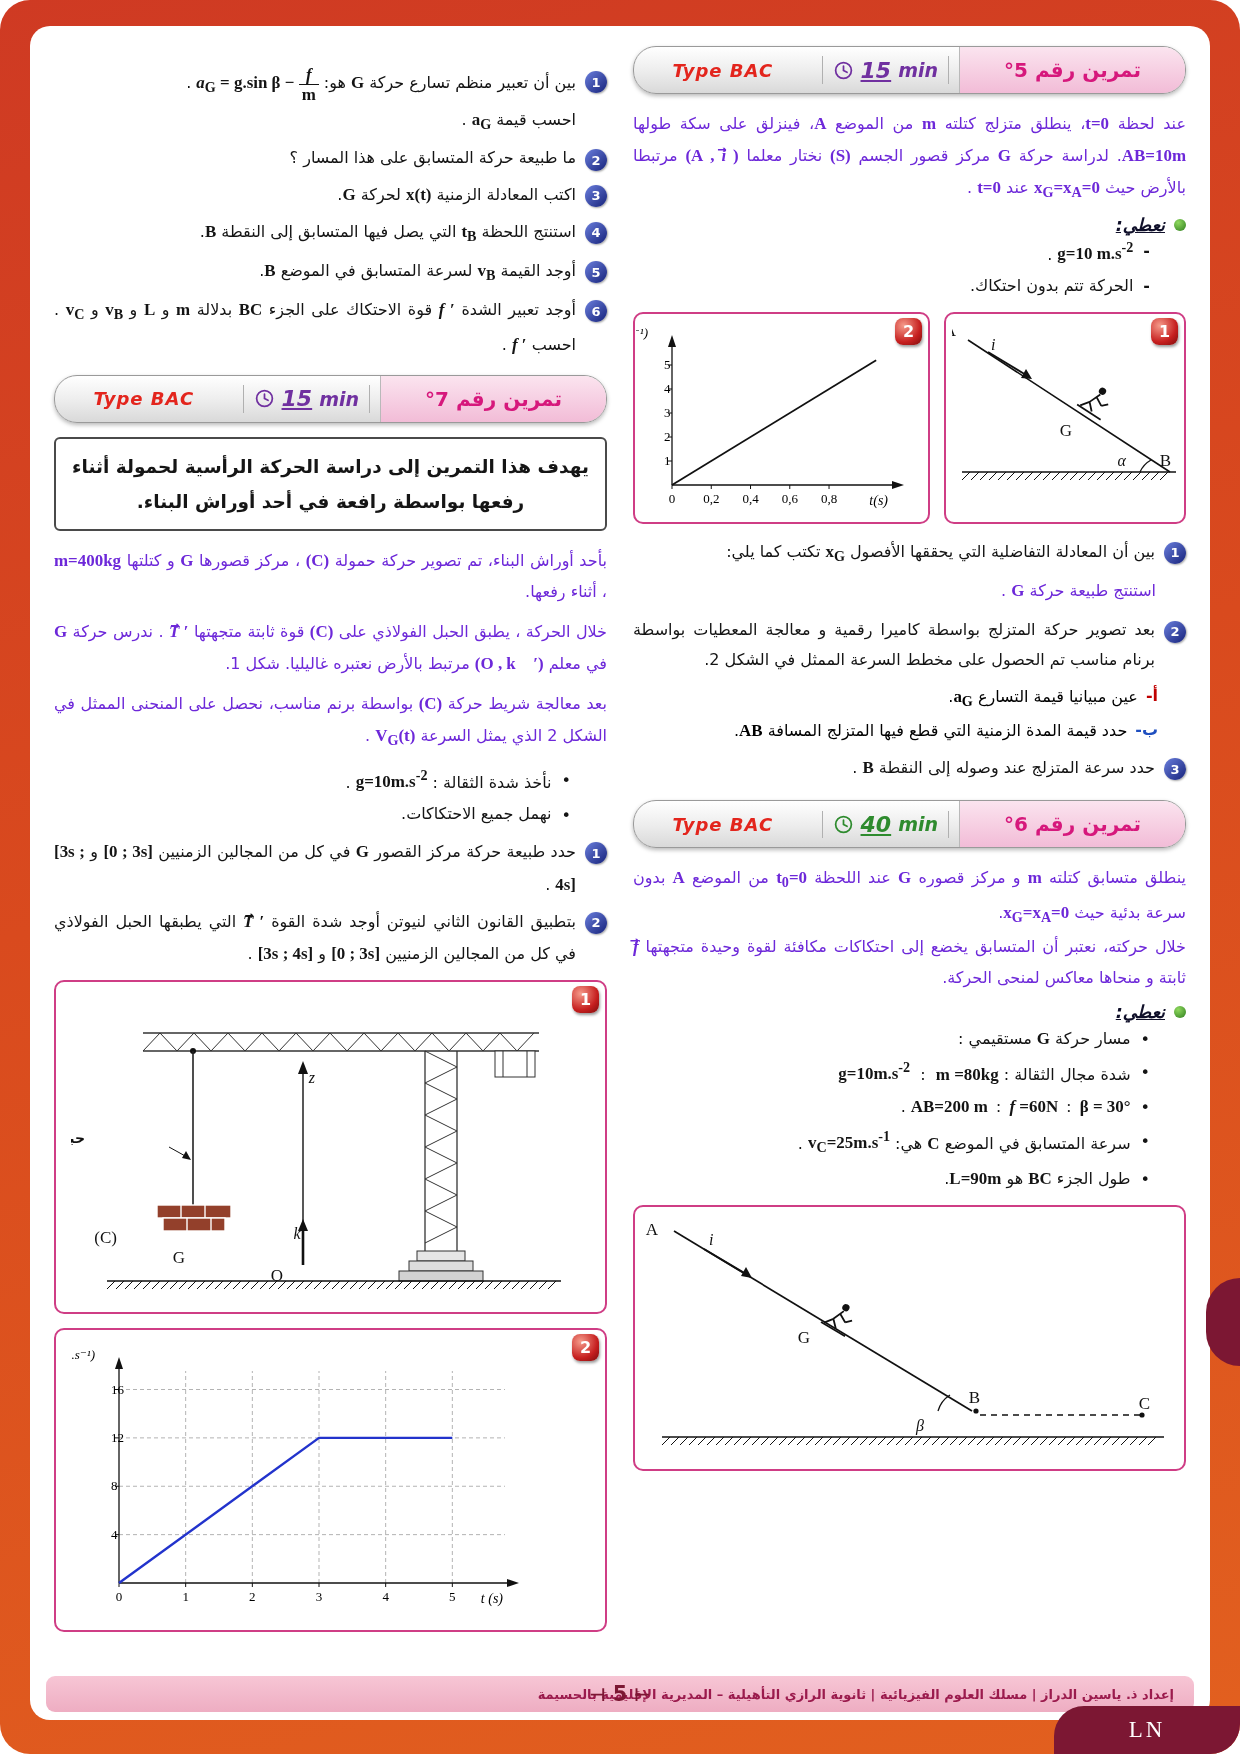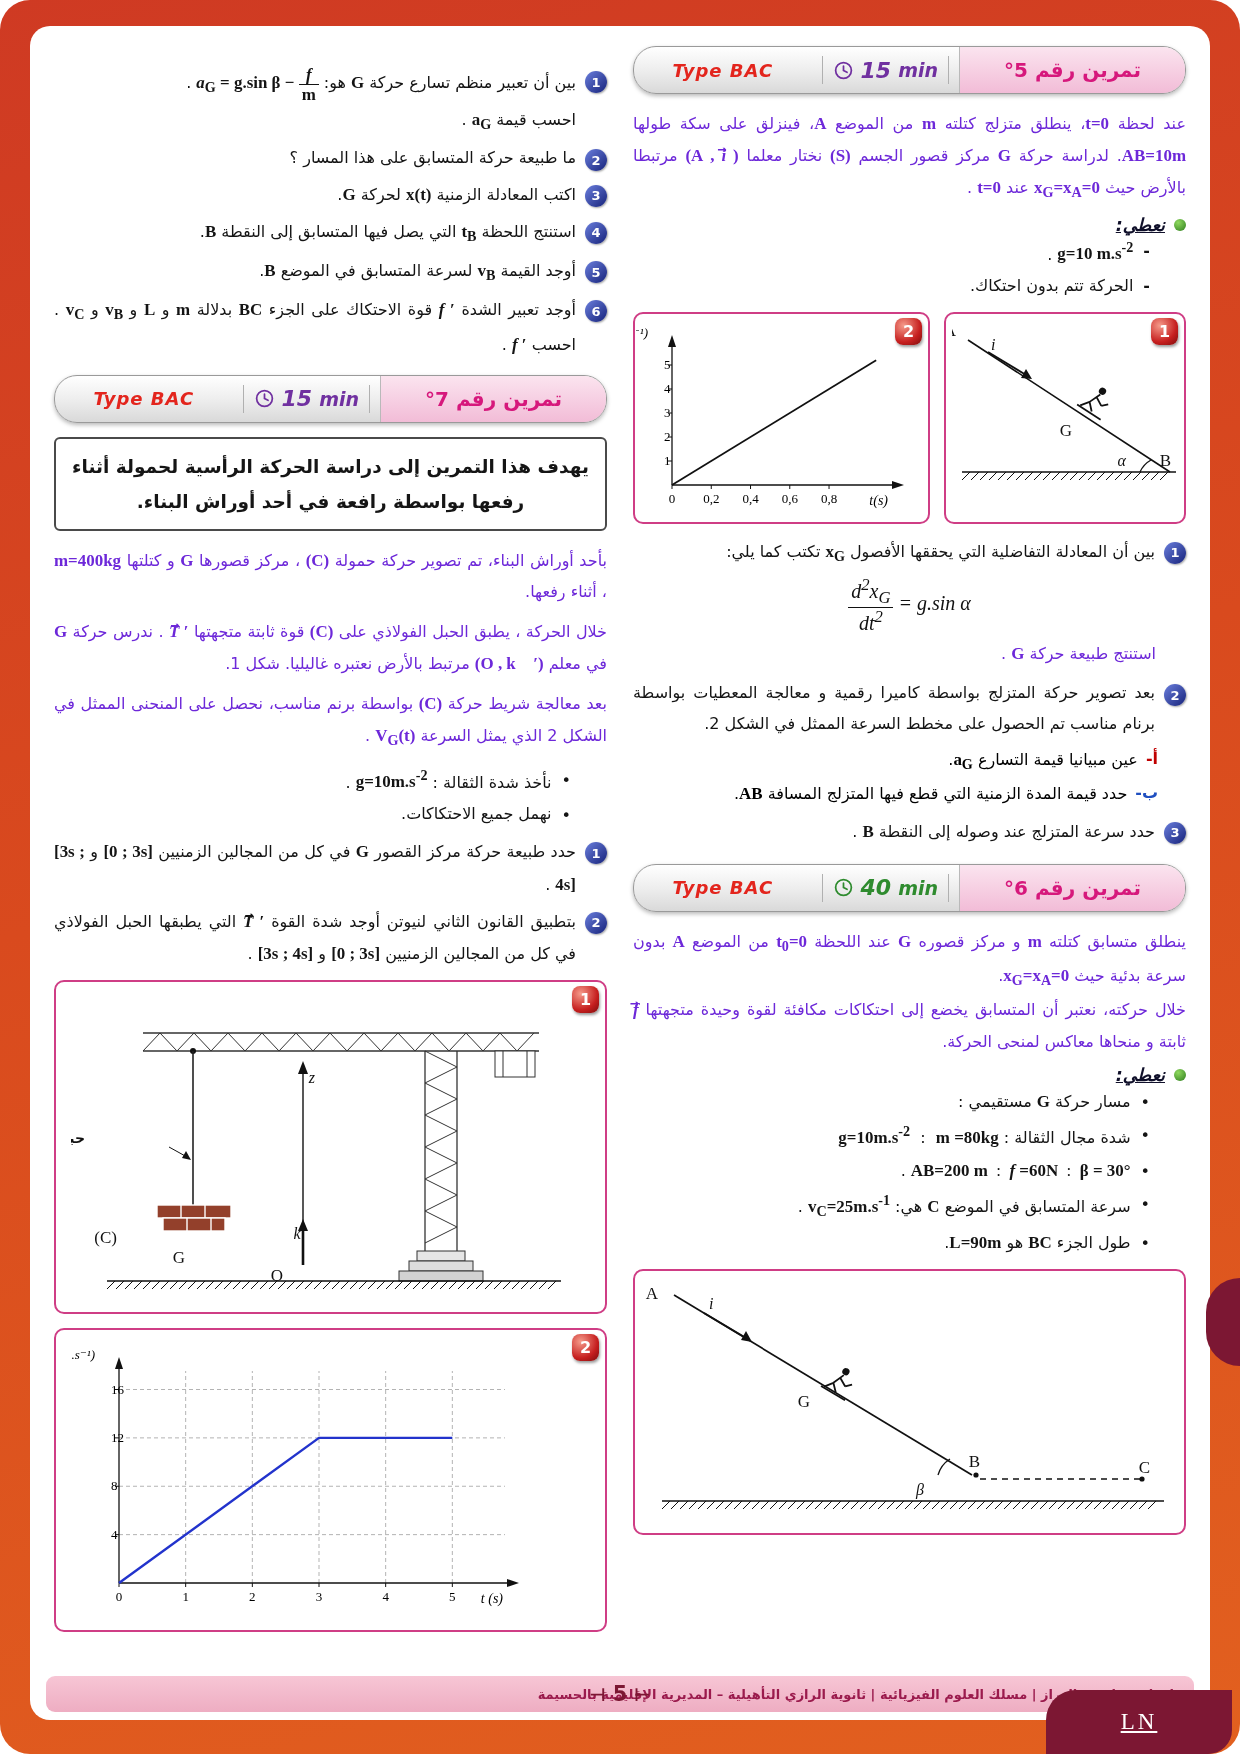--- a/index.html
+++ b/index.html
@@ -17,21 +17,21 @@
   
   .ex-header{display:flex;direction:rtl;align-items:center;height:46px;margin:0 0 14px 0;
              border:1.5px solid #9a9a9a;border-radius:23px;
              background:linear-gradient(180deg,#ffffff,#ececec 55%,#d9d9d9);
              box-shadow:0 2px 4px rgba(0,0,0,.28);overflow:hidden;}
   .ex-title{background:linear-gradient(180deg,#fbe4ef,#f2bcd7);color:#d6187c;font-weight:bold;
             font-size:20px;height:100%;display:flex;align-items:center;justify-content:center;
             padding:0 20px;min-width:185px;border-left:1px solid #b9b9b9;}
   .ex-sepline{width:1px;height:60%;background:#b0b0b0;margin:0 10px;}
   .ex-time{display:flex;direction:ltr;align-items:center;gap:7px;font-weight:bold;font-style:italic;}
-  .ex-time .t-num{font-size:22px;}
+  .ex-time .t-num{font-size:22px;text-decoration:underline;}
   .ex-time .t-min{font-size:19px;}
   .purple{color:#7030a0;} .green{color:#2e8b2e;}
   .clock{width:21px;height:21px;}
   .type-bac{flex:1;text-align:center;color:#e3251d;font-style:italic;font-weight:bold;
             font-size:18px;letter-spacing:1px;}
 
   
   .para{direction:rtl;text-align:justify;font-size:16px;line-height:1.9;color:#6d28d9;margin:0 0 8px 0;}
   .ltr{direction:ltr;unicode-bidi:embed;font-family:"Liberation Serif","DejaVu Serif",serif;font-size:1.06em;}
   .frac{display:inline-flex;flex-direction:column;text-align:center;vertical-align:middle;line-height:1.12;}
@@ -81,23 +81,23 @@
 
   
   .footer{position:absolute;left:16px;right:16px;bottom:8px;height:36px;
           background:linear-gradient(180deg,#f7c6d5,#eeadc2);border-radius:9px;
           display:flex;direction:rtl;align-items:center;padding:0 20px;color:#9b1b4d;}
   .footer-credit{font-size:13px;font-weight:bold;}
   .footer-page{position:absolute;left:50%;transform:translateX(-50%);display:flex;align-items:center;gap:7px;
                font-weight:bold;color:#7c1733;}
   .footer-page .pnum{font-size:21px;}
   .footer-page .ptick{font-size:18px;}
-  .ln-tab{position:absolute;right:8px;bottom:0;width:186px;height:64px;background:#7c1733;
+  .ln-tab{position:absolute;right:0;bottom:0;width:186px;height:48px;background:#7c1733;
           border-radius:30px 0 24px 0;display:flex;align-items:center;justify-content:center;
-          color:#fff;font-family:"Liberation Serif","DejaVu Serif",serif;font-size:23px;letter-spacing:3px;z-index:5;text-decoration:underline;}
+          color:#fff;font-family:"Liberation Serif","DejaVu Serif",serif;font-size:23px;letter-spacing:3px;z-index:5;}
   .side-blob{position:absolute;right:0;top:1278px;width:34px;height:88px;background:#7c1733;
              border-radius:44px 0 0 44px;z-index:4;}
 </style>
 </head>
 <body>
 
 <div class="page">
   <div class="columns">
 
     <div class="col">
@@ -213,24 +213,20 @@
               <text x="12" y="18" font-family="&quot;Liberation Serif&quot;,&quot;DejaVu Serif&quot;,serif" font-size="15" font-style="italic"><tspan>v</tspan><tspan dy="4" font-size="11">G</tspan><tspan dy="-4" font-size="13"> (m.s⁻¹)</tspan></text>
               <text x="252" y="186" font-family="&quot;Liberation Serif&quot;,&quot;DejaVu Serif&quot;,serif" font-size="14" font-style="italic">t(s)</text>
             </svg>
         </div>
       </div>
 
       <div class="q">
         <span class="qnum">1</span>
         <div class="qbody">بين أن المعادلة التفاضلية التي يحققها الأفصول <span class="ltr"><b>x<sub>G</sub></b></span> تكتب كما يلي:</div>
       </div>
-      <div class="eq-display"><span class="frac">
-            <span><i>d</i><sup>2</sup><i>x</i><sub>G</sub></span>
-            <span><i>dt</i><sup>2</sup></span>
-          </span>&nbsp;= <i>g</i>.sin <i>α</i></div>
       <p class="para indent">استنتج طبيعة حركة <span class="ltr"><b>G</b></span> .</p>
 
       <div class="q">
         <span class="qnum">2</span>
         <div class="qbody">بعد تصوير حركة المتزلج بواسطة كاميرا رقمية و معالجة المعطيات بواسطة برنام مناسب تم الحصول على مخطط السرعة الممثل في الشكل 2.</div>
       </div>
       <div class="subq">
         <span class="sub-a">أ-</span>
         <span>عين مبيانيا قيمة التسارع <span class="ltr"><b>a<sub>G</sub></b></span>.</span>
       </div>

